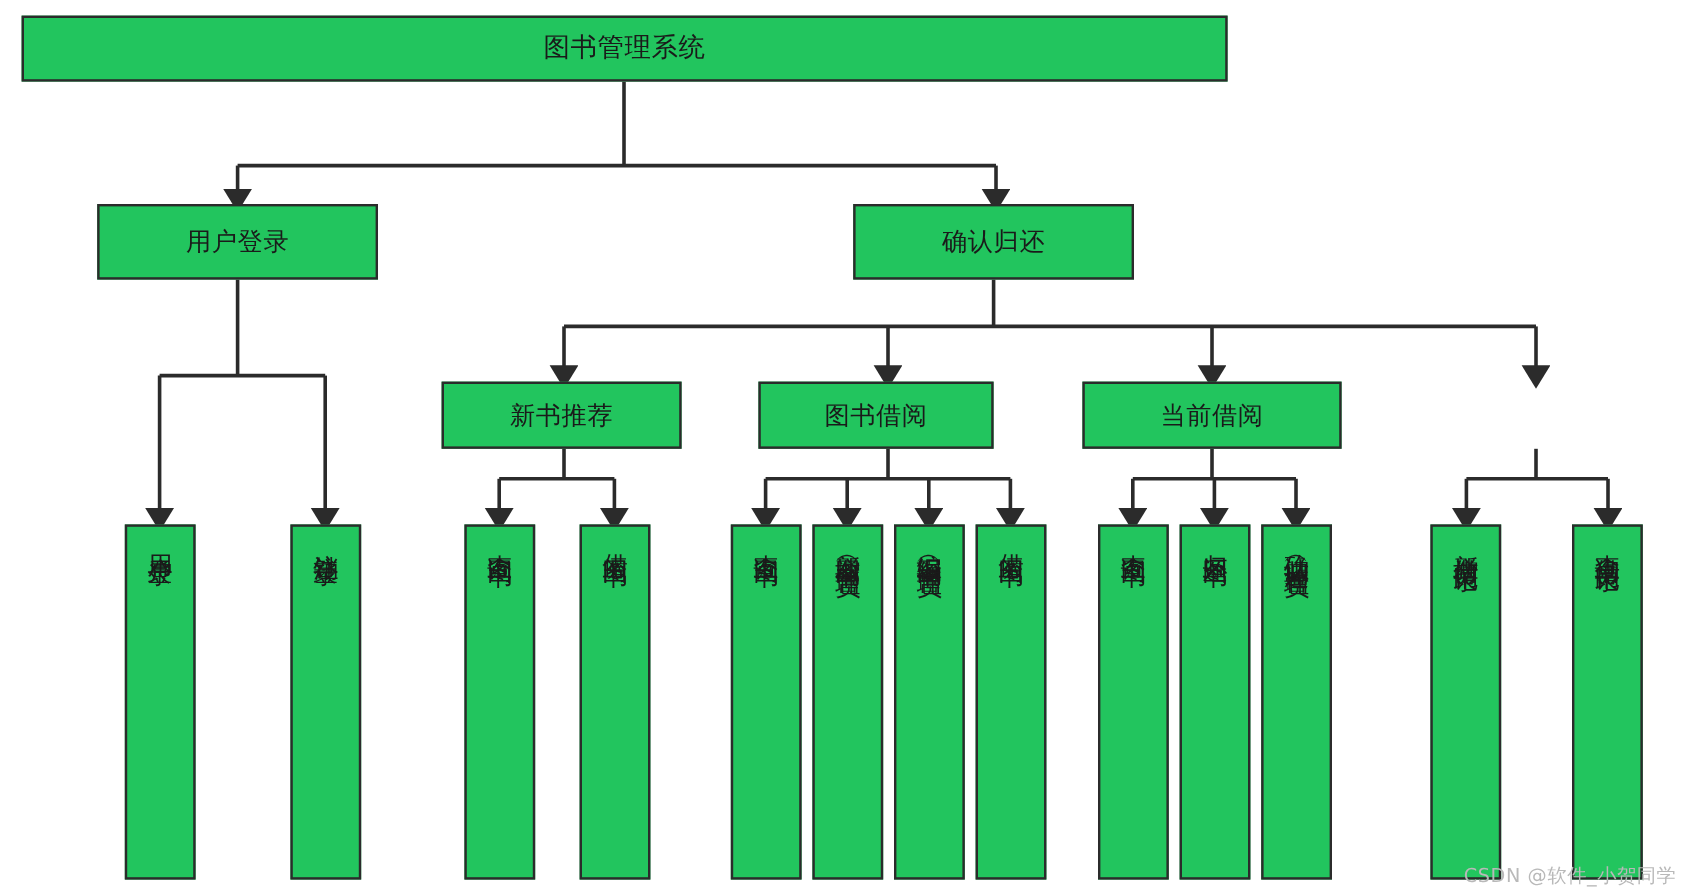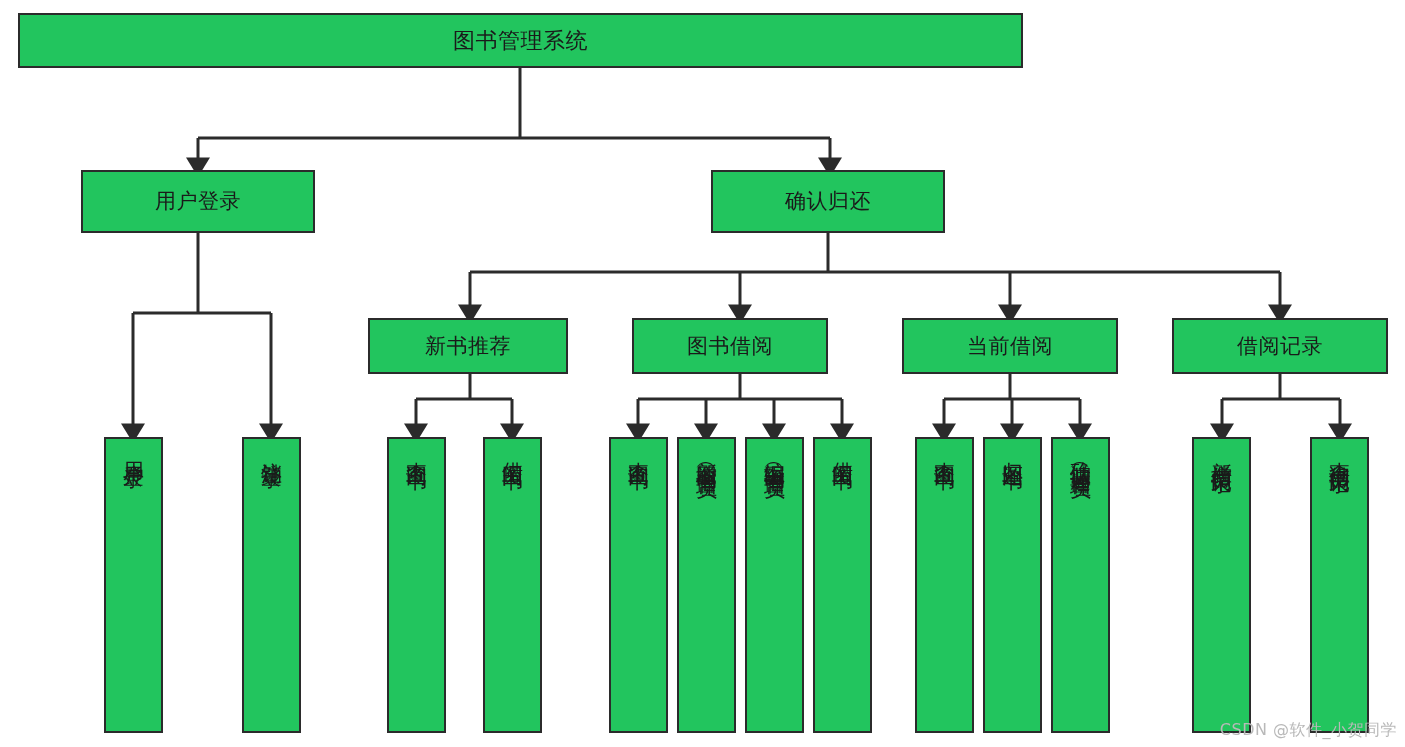--- a/index.html
+++ b/index.html
@@ -144,23 +144,20 @@
 
   <div class="node horiz" style="left:368px; top:318px; width:200px; height:56px;">
     <span class="node-label">新书推荐</span>
   </div>
   <div class="node horiz" style="left:632px; top:318px; width:196px; height:56px;">
     <span class="node-label">图书借阅</span>
   </div>
   <div class="node horiz" style="left:902px; top:318px; width:216px; height:56px;">
     <span class="node-label">当前借阅</span>
   </div>
-  <div class="node horiz" style="left:1172px; top:318px; width:216px; height:56px;">
-    <span class="node-label">借阅记录</span>
-  </div>
 
   <div class="node vert" style="left:104px; top:437px; width:59px; height:296px;">
     <span class="node-label">用户登录</span>
   </div>
   <div class="node vert" style="left:242px; top:437px; width:59px; height:296px;">
     <span class="node-label">注销登录</span>
   </div>
 
   <div class="node vert" style="left:387px; top:437px; width:59px; height:296px;">
     <span class="node-label">查询图书</span>

